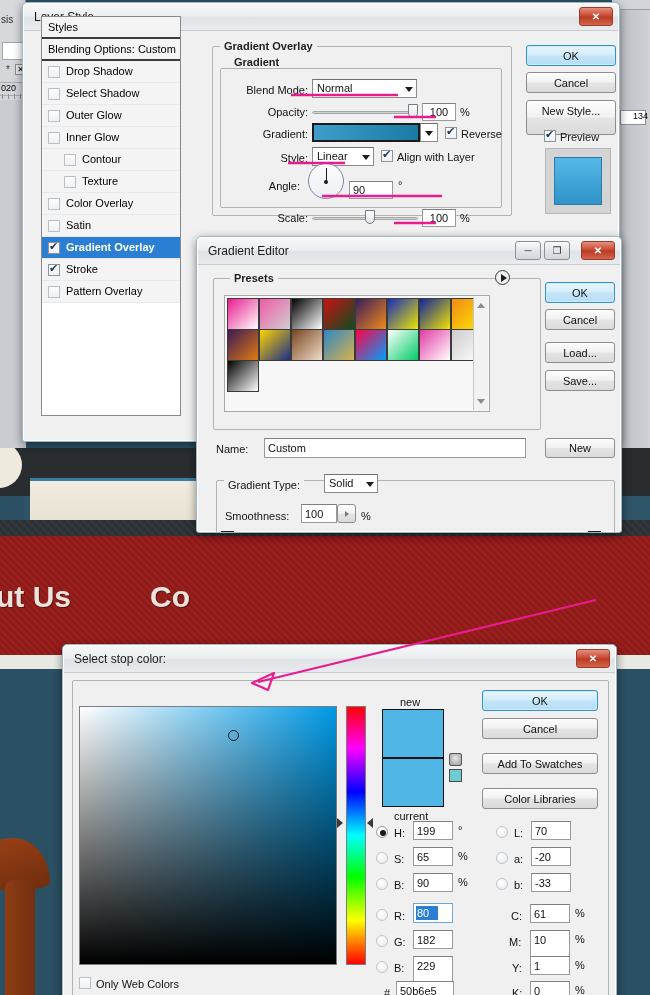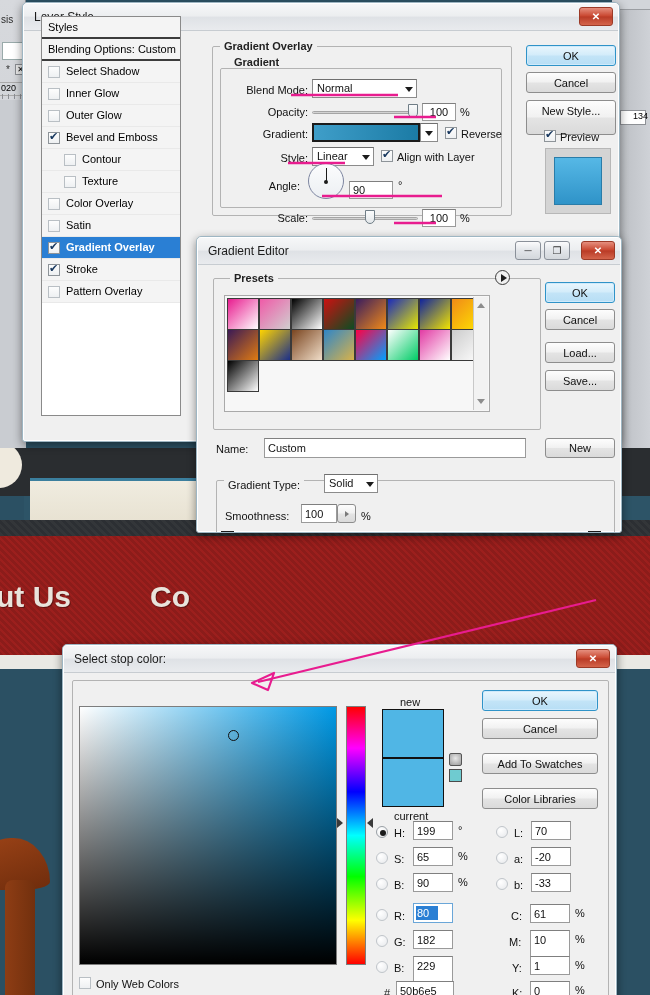--- a/index.html
+++ b/index.html
@@ -206,33 +206,33 @@
       <div class="wbtn close" style="right:5px;">✕</div>
     </div>
 
     <div class="stylelist" style="left:17px; top:12px; width:140px; height:400px;">
       <div class="sl-head">Styles</div>
       <div class="sl-row nocb" style="border-bottom:2px solid #3c3c3c;">
         <span class="sl-txt">Blending Options: Custom</span>
       </div>
       <div class="sl-row">
         <span class="cb sl-cb dim"></span>
+        <span class="sl-txt">Drop Shadow</span>
+      </div>
+      <div class="sl-row">
+        <span class="cb sl-cb dim"></span>
         <span class="sl-txt">Select Shadow</span>
       </div>
       <div class="sl-row">
         <span class="cb sl-cb dim"></span>
+        <span class="sl-txt">Outer Glow</span>
+      </div>
+      <div class="sl-row">
+        <span class="cb sl-cb dim"></span>
         <span class="sl-txt">Inner Glow</span>
-      </div>
-      <div class="sl-row">
-        <span class="cb sl-cb dim"></span>
-        <span class="sl-txt">Outer Glow</span>
-      </div>
-      <div class="sl-row">
-        <span class="cb sl-cb on"></span>
-        <span class="sl-txt">Bevel and Emboss</span>
       </div>
       <div class="sl-row sub">
         <span class="cb sl-cb dim"></span>
         <span class="sl-txt">Contour</span>
       </div>
       <div class="sl-row sub">
         <span class="cb sl-cb dim"></span>
         <span class="sl-txt">Texture</span>
       </div>
       <div class="sl-row">

